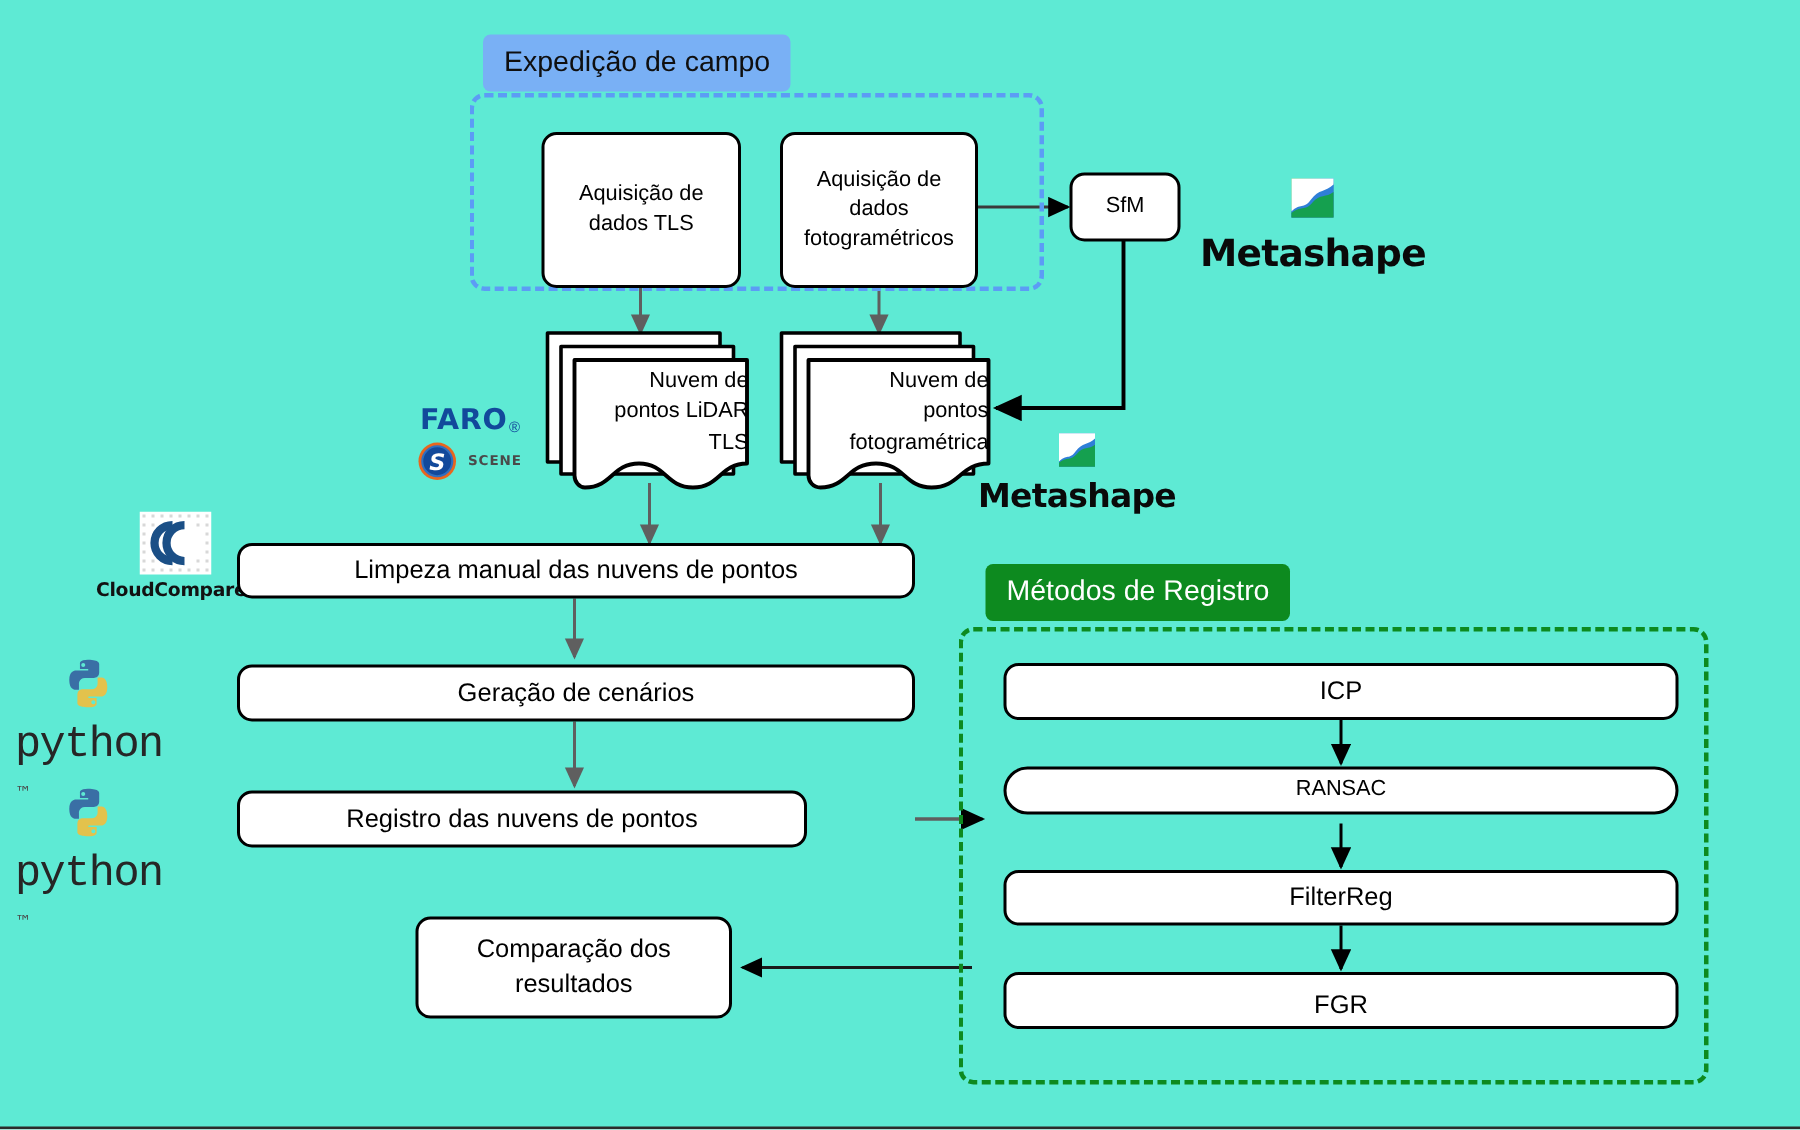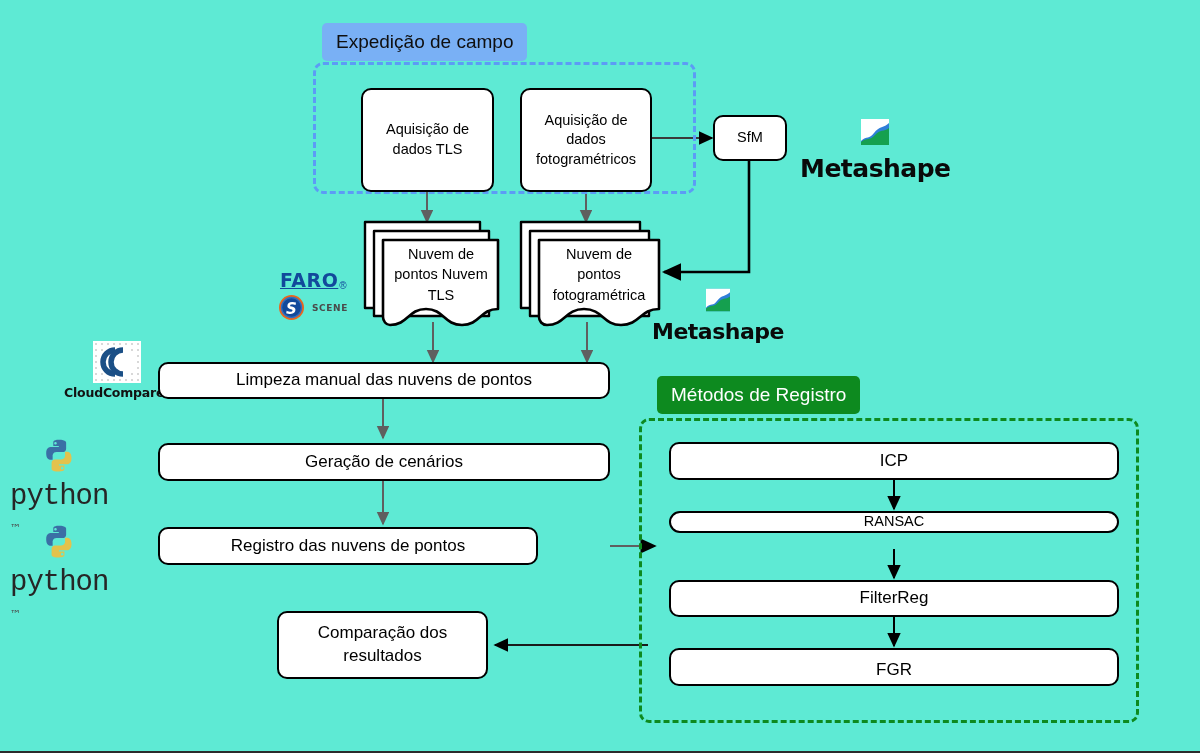--- a/index.html
+++ b/index.html
@@ -61,21 +61,21 @@
     padding: 2px 8px;
   }
   .box-sm { font-size: 14.5px; }
   .box-md { font-size: 17px; }
 
   
   .docstack { position: absolute; }
   .docstack svg { display: block; }
   .doclabel {
     position: absolute;
-    text-align: center;
+    text-align: right;
     font-size: 14.5px;
     line-height: 1.4;
     color: #000;
     font-family: "Liberation Sans", sans-serif;
   }
 
   
   .conn { position: absolute; left: 0; top: 0; width: 1200px; height: 753px; pointer-events: none; }
 
   
@@ -203,21 +203,21 @@
       <path d="M3,9 L118,9 L118,95 L3,95 Z" fill="#ffffff" stroke="#000" stroke-width="2.4" stroke-linejoin="round"></path>
       <path d="M12,18 L127,18 L127,103 L12,103 Z" fill="#ffffff" stroke="#000" stroke-width="2.4" stroke-linejoin="round"></path>
       <path d="M21,27 L136,27 L136,96
                C118,96 118,112 100,112
                C82,112 82,96 64,96
                C46,96 46,112 28,112
                C24,112 21,108 21,104 Z" fill="#ffffff" stroke="#000" stroke-width="2.6" stroke-linejoin="round"></path>
     </svg>
     <div class="doclabel" style="left:21px; top:31px; width:116px;">
       <span>Nuvem de</span><br>
-      <span>pontos Nuvem</span><br>
+      <span>pontos LiDAR</span><br>
       <span>TLS</span>
     </div>
   </div>
 
   <div class="docstack" style="left:518px; top:213px;">
     <svg width="150" height="115" viewBox="0 0 150 115">
       <path d="M3,9 L122,9 L122,95 L3,95 Z" fill="#ffffff" stroke="#000" stroke-width="2.4" stroke-linejoin="round"></path>
       <path d="M12,18 L131,18 L131,103 L12,103 Z" fill="#ffffff" stroke="#000" stroke-width="2.4" stroke-linejoin="round"></path>
       <path d="M21,27 L141,27 L141,96
                C122,96 122,112 103,112
@@ -236,21 +236,21 @@
     <svg width="26" height="24" viewBox="0 0 30 28">
       <rect x="1" y="1" width="28" height="26" fill="#2f7fd8"></rect>
       <path d="M1,24 C7,19 10,23 15,17 C20,11 24,14 29,10 L29,27 L1,27 Z" fill="#15a04f"></path>
       <path d="M1,1 L29,1 L29,5 C24,10 19,8 14,15 C9,22 7,17 1,23 Z" fill="#ffffff"></path>
     </svg>
     <span class="metashape-word" style="font-size:22px;">Metashape</span>
   </div>
 
   <div class="logo" style="left:272px; top:266px; width:92px; height:62px;">
     <div style="position:absolute; left:8px; top:3px; display:flex; align-items:flex-end;">
-      <span class="faro-word" style="font-size:19px;text-decoration:underline;">FARO</span>
+      <span class="faro-word" style="font-size:19px;">FARO</span>
       <span style="color:#12499b; font-size:10px; margin-left:1px;">®</span>
     </div>
     <div style="position:absolute; left:6px; top:28px; display:flex; align-items:center; gap:7px;">
       <svg width="27" height="27" viewBox="0 0 27 27">
         <circle cx="13.5" cy="13.5" r="12.5" fill="#e8661e"></circle>
         <circle cx="13.5" cy="13.5" r="10" fill="#12499b"></circle>
         <circle cx="13.5" cy="13.5" r="10" fill="none" stroke="#2f6fc0" stroke-width="1.4"></circle>
         <text x="13.5" y="19.5" text-anchor="middle" font-family="DejaVu Sans, sans-serif" font-size="15" font-weight="bold" font-style="italic" fill="#ffffff">S</text>
       </svg>
       <span class="scene-word">SCENE</span>
@@ -349,21 +349,21 @@
   </div>
 
   <div class="badge badge-green" style="left:645px; top:376px;">Métodos de Registro</div>
 
   <div class="group-dashed group-green" style="left:639px; top:418px; width:500px; height:305px;"></div>
 
   <div class="box box-md" style="left:669px; top:442px; width:450px; height:38px;">
     <span>ICP</span>
   </div>
 
-  <div class="box box-sm" style="left:669px; top:511px; width:450px; height:22px;border-radius:19px;">
+  <div class="box box-sm" style="left:669px; top:511px; width:450px; height:32px;border-radius:19px;">
     <span>RANSAC</span>
   </div>
 
   <div class="box box-md" style="left:669px; top:580px; width:450px; height:37px;">
     <span>FilterReg</span>
   </div>
 
   <div class="box box-md" style="left:669px; top:648px; width:450px; height:38px;align-items:flex-end;">
     <span>FGR</span>
   </div>

